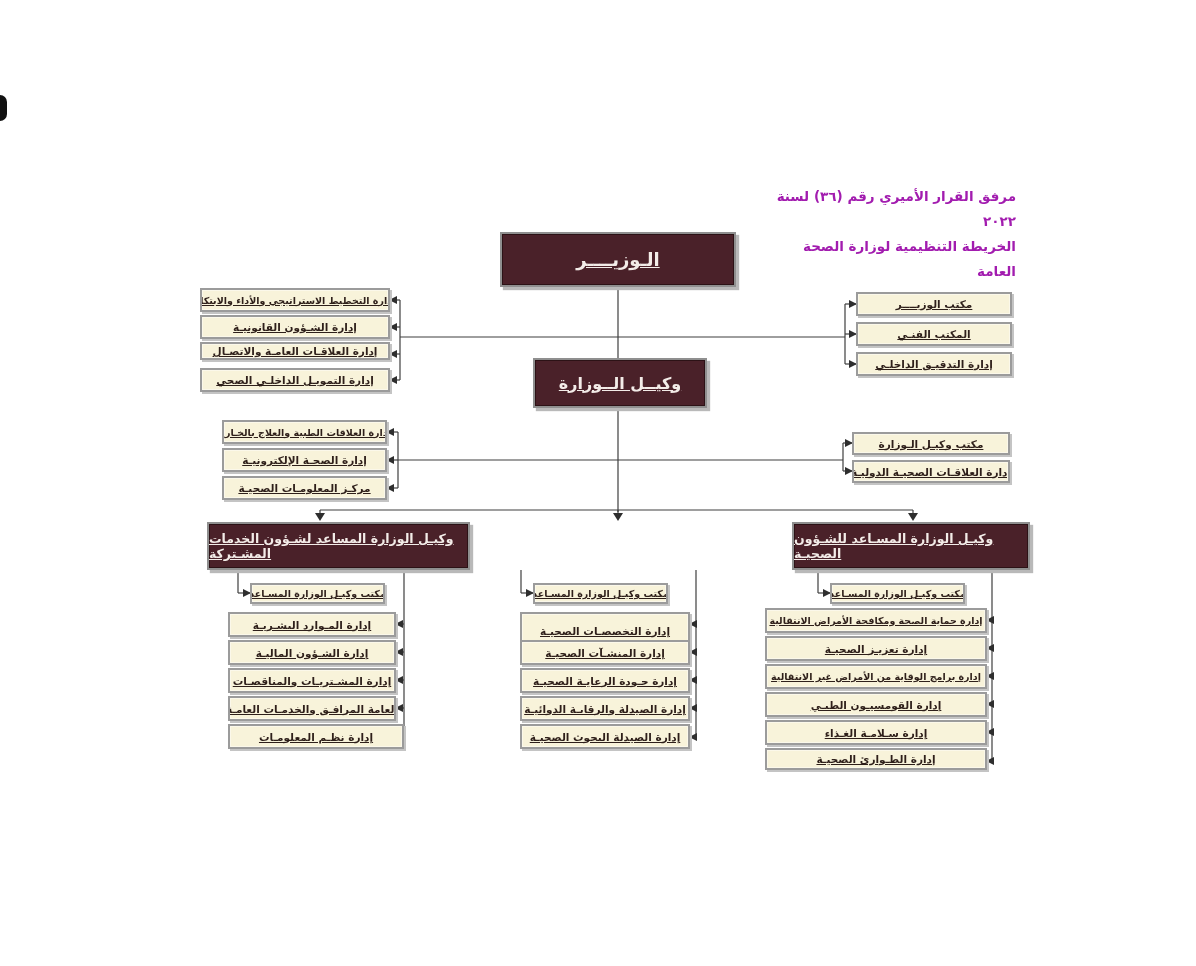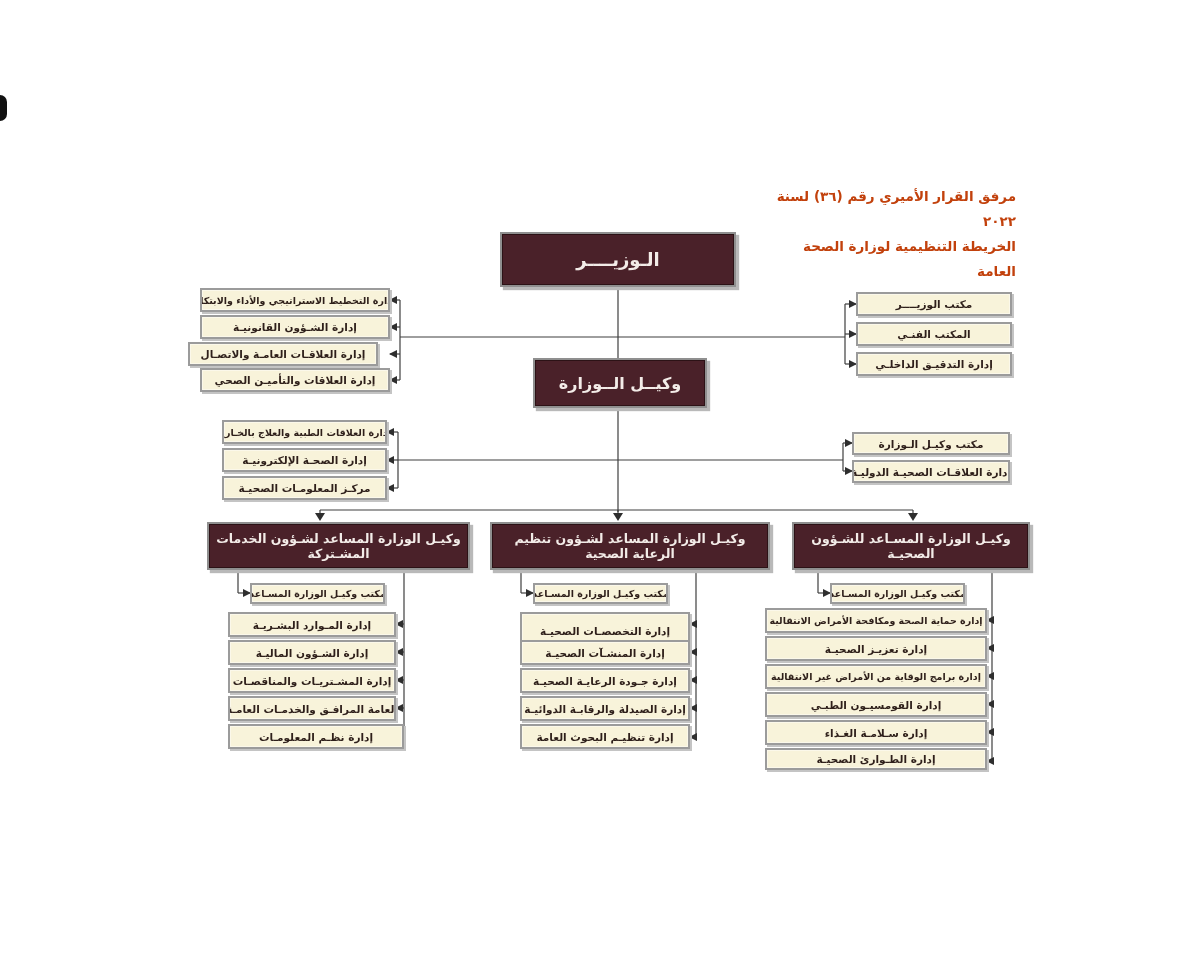--- a/index.html
+++ b/index.html
@@ -2,38 +2,38 @@
 <html lang="ar"><head>
 <meta charset="utf-8">
 <style>
   html,body{margin:0;padding:0;background:#ffffff;}
   #canvas{
     position:relative;width:1196px;height:966px;background:#ffffff;overflow:hidden;
     font-family:"DejaVu Sans", sans-serif;direction:rtl;
   }
   .abs{position:absolute;box-sizing:border-box;}
   #conn{position:absolute;left:0;top:0;z-index:1;}
-  .box{z-index:2;display:flex;align-items:center;justify-content:center;text-align:center;font-weight:bold;}
+  .box{z-index:2;display:flex;align-items:center;justify-content:center;text-align:left;font-weight:bold;text-decoration:underline;}
   .dark{
     background:#4a2129;color:#f3ece8;border:2px solid #8f8f8f;
     box-shadow:3px 3px 1px #b9b9b9, inset 0 0 0 1px #2c1216;
     letter-spacing:1px;
   }
   .light{
     background:#f8f3da;color:#2e1f1a;border:2px solid #9b9b9b;
     box-shadow:2px 2px 0 #c4c4c4, inset 0 0 0 1px #fbf8ea;
     white-space:nowrap;overflow:hidden;padding:0 4px;
   }
   .b-lg{font-size:18px;}
   .b-md{font-size:16px;}
   .b-hdr{font-size:12.5px;letter-spacing:0;}
   .lb{font-size:10.5px;}
   .lb.xs{font-size:9.5px;}
   .title-block{
-    z-index:2;color:#c2410c;font-weight:bold;font-size:13.5px;text-align:right;
+    z-index:2;color:#a21caf;font-weight:bold;font-size:13.5px;text-align:right;
     line-height:1.85;
   }
   .artifact{
     z-index:0;background:#111;border-radius:0 12px 12px 0;
   }
 </style>
 </head>
 <body>
 
 <div id="canvas">
@@ -152,53 +152,52 @@
 
   <div class="abs title-block" style="left:770px;top:184px;width:246px;">
     <div>مرفق القرار الأميري رقم (٣٦) لسنة ٢٠٢٢</div>
     <div>الخريطة التنظيمية لوزارة الصحة العامة</div>
   </div>
 
   <div class="abs box dark b-lg" style="left:500px;top:232px;width:236px;height:55px;">الـوزيــــر</div>
 
   <div class="abs box light lb xs" style="left:200px;top:288px;width:190px;height:24px;">إدارة التخطيط الاستراتيجي والأداء والابتكار</div>
   <div class="abs box light lb" style="left:200px;top:315px;width:190px;height:24px;">إدارة الشـؤون القانونيـة</div>
-  <div class="abs box light lb" style="left:188px;top:342px;width:190px;height:24px;">إدارة العلاقـات العامـة والاتصـال</div>
-  <div class="abs box light lb" style="left:200px;top:368px;width:190px;height:24px;">إدارة العلاقات والتأميـن الصحي</div>
+  <div class="abs box light lb" style="left:200px;top:342px;width:190px;height:18px;">إدارة العلاقـات العامـة والاتصـال</div>
+  <div class="abs box light lb" style="left:200px;top:368px;width:190px;height:24px;">إدارة التمويـل الداخلـي الصحي</div>
 
   <div class="abs box light lb" style="left:856px;top:292px;width:156px;height:24px;">مكتب الوزيــــر</div>
   <div class="abs box light lb" style="left:856px;top:322px;width:156px;height:24px;">المكتب الفنـي</div>
   <div class="abs box light lb" style="left:856px;top:352px;width:156px;height:24px;">إدارة التدقيـق الداخلـي</div>
 
   <div class="abs box dark b-md" style="left:533px;top:358px;width:174px;height:50px;">وكيــل الــوزارة</div>
 
   <div class="abs box light lb xs" style="left:222px;top:420px;width:165px;height:24px;">إدارة العلاقات الطبية والعلاج بالخـارج</div>
   <div class="abs box light lb" style="left:222px;top:448px;width:165px;height:24px;">إدارة الصحـة الإلكترونيـة</div>
   <div class="abs box light lb" style="left:222px;top:476px;width:165px;height:24px;">مركـز المعلومـات الصحيـة</div>
 
   <div class="abs box light lb" style="left:852px;top:432px;width:158px;height:23px;">مكتب وكيـل الـوزارة</div>
   <div class="abs box light lb" style="left:852px;top:460px;width:158px;height:23px;">إدارة العلاقـات الصحيـة الدوليـة</div>
 
   <div class="abs box dark b-hdr" style="left:207px;top:522px;width:263px;height:48px;">وكيـل الوزارة المساعد لشـؤون الخدمات المشـتركة</div>
-  <div class="abs box dark b-hdr" style="left:490px;top:522px;width:280px;height:48px;">وكيـل الوزارة المساعد لشـؤون تنظيم الرعاية الصحية</div>
   <div class="abs box dark b-hdr" style="left:792px;top:522px;width:238px;height:48px;">وكيـل الوزارة المسـاعد للشـؤون الصحيـة</div>
 
   <div class="abs box light lb xs" style="left:250px;top:583px;width:135px;height:21px;">مكتب وكيـل الوزارة المسـاعد</div>
   <div class="abs box light lb" style="left:228px;top:612px;width:168px;height:25px;">إدارة المـوارد البشـريـة</div>
   <div class="abs box light lb" style="left:228px;top:640px;width:168px;height:25px;">إدارة الشـؤون الماليـة</div>
   <div class="abs box light lb" style="left:228px;top:668px;width:168px;height:25px;">إدارة المشـتريـات والمناقصـات</div>
   <div class="abs box light lb" style="left:228px;top:696px;width:168px;height:25px;">العامة المرافـق والخدمـات العامـة</div>
   <div class="abs box light lb" style="left:228px;top:724px;width:176px;height:25px;">إدارة نظـم المعلومـات</div>
 
   <div class="abs box light lb xs" style="left:533px;top:583px;width:135px;height:21px;">مكتب وكيـل الوزارة المسـاعد</div>
   <div class="abs box light lb" style="left:520px;top:612px;width:170px;height:37px;">إدارة التخصصـات الصحيـة</div>
   <div class="abs box light lb" style="left:520px;top:640px;width:170px;height:25px;">إدارة المنشـآت الصحيـة</div>
   <div class="abs box light lb" style="left:520px;top:668px;width:170px;height:25px;">إدارة جـودة الرعايـة الصحيـة</div>
   <div class="abs box light lb" style="left:520px;top:696px;width:170px;height:25px;">إدارة الصيدلة والرقابـة الدوائيـة</div>
-  <div class="abs box light lb" style="left:520px;top:724px;width:170px;height:25px;">إدارة تنظيـم البحوث العامة</div>
+  <div class="abs box light lb" style="left:520px;top:724px;width:170px;height:25px;">إدارة الصيدلة البحوث الصحيـة</div>
 
   <div class="abs box light lb xs" style="left:830px;top:583px;width:135px;height:21px;">مكتب وكيـل الوزارة المسـاعد</div>
   <div class="abs box light lb xs" style="left:765px;top:608px;width:222px;height:25px;">إدارة حماية الصحة ومكافحة الأمراض الانتقالية</div>
   <div class="abs box light lb" style="left:765px;top:636px;width:222px;height:25px;">إدارة تعزيـز الصحيـة</div>
   <div class="abs box light lb xs" style="left:765px;top:664px;width:222px;height:25px;">إدارة برامج الوقاية من الأمراض غير الانتقالية</div>
   <div class="abs box light lb" style="left:765px;top:692px;width:222px;height:25px;">إدارة القومسيـون الطبـي</div>
   <div class="abs box light lb" style="left:765px;top:720px;width:222px;height:25px;">إدارة سـلامـة الغـذاء</div>
   <div class="abs box light lb" style="left:765px;top:748px;width:222px;height:22px;">إدارة الطـوارئ الصحيـة</div>
 
 </div>

